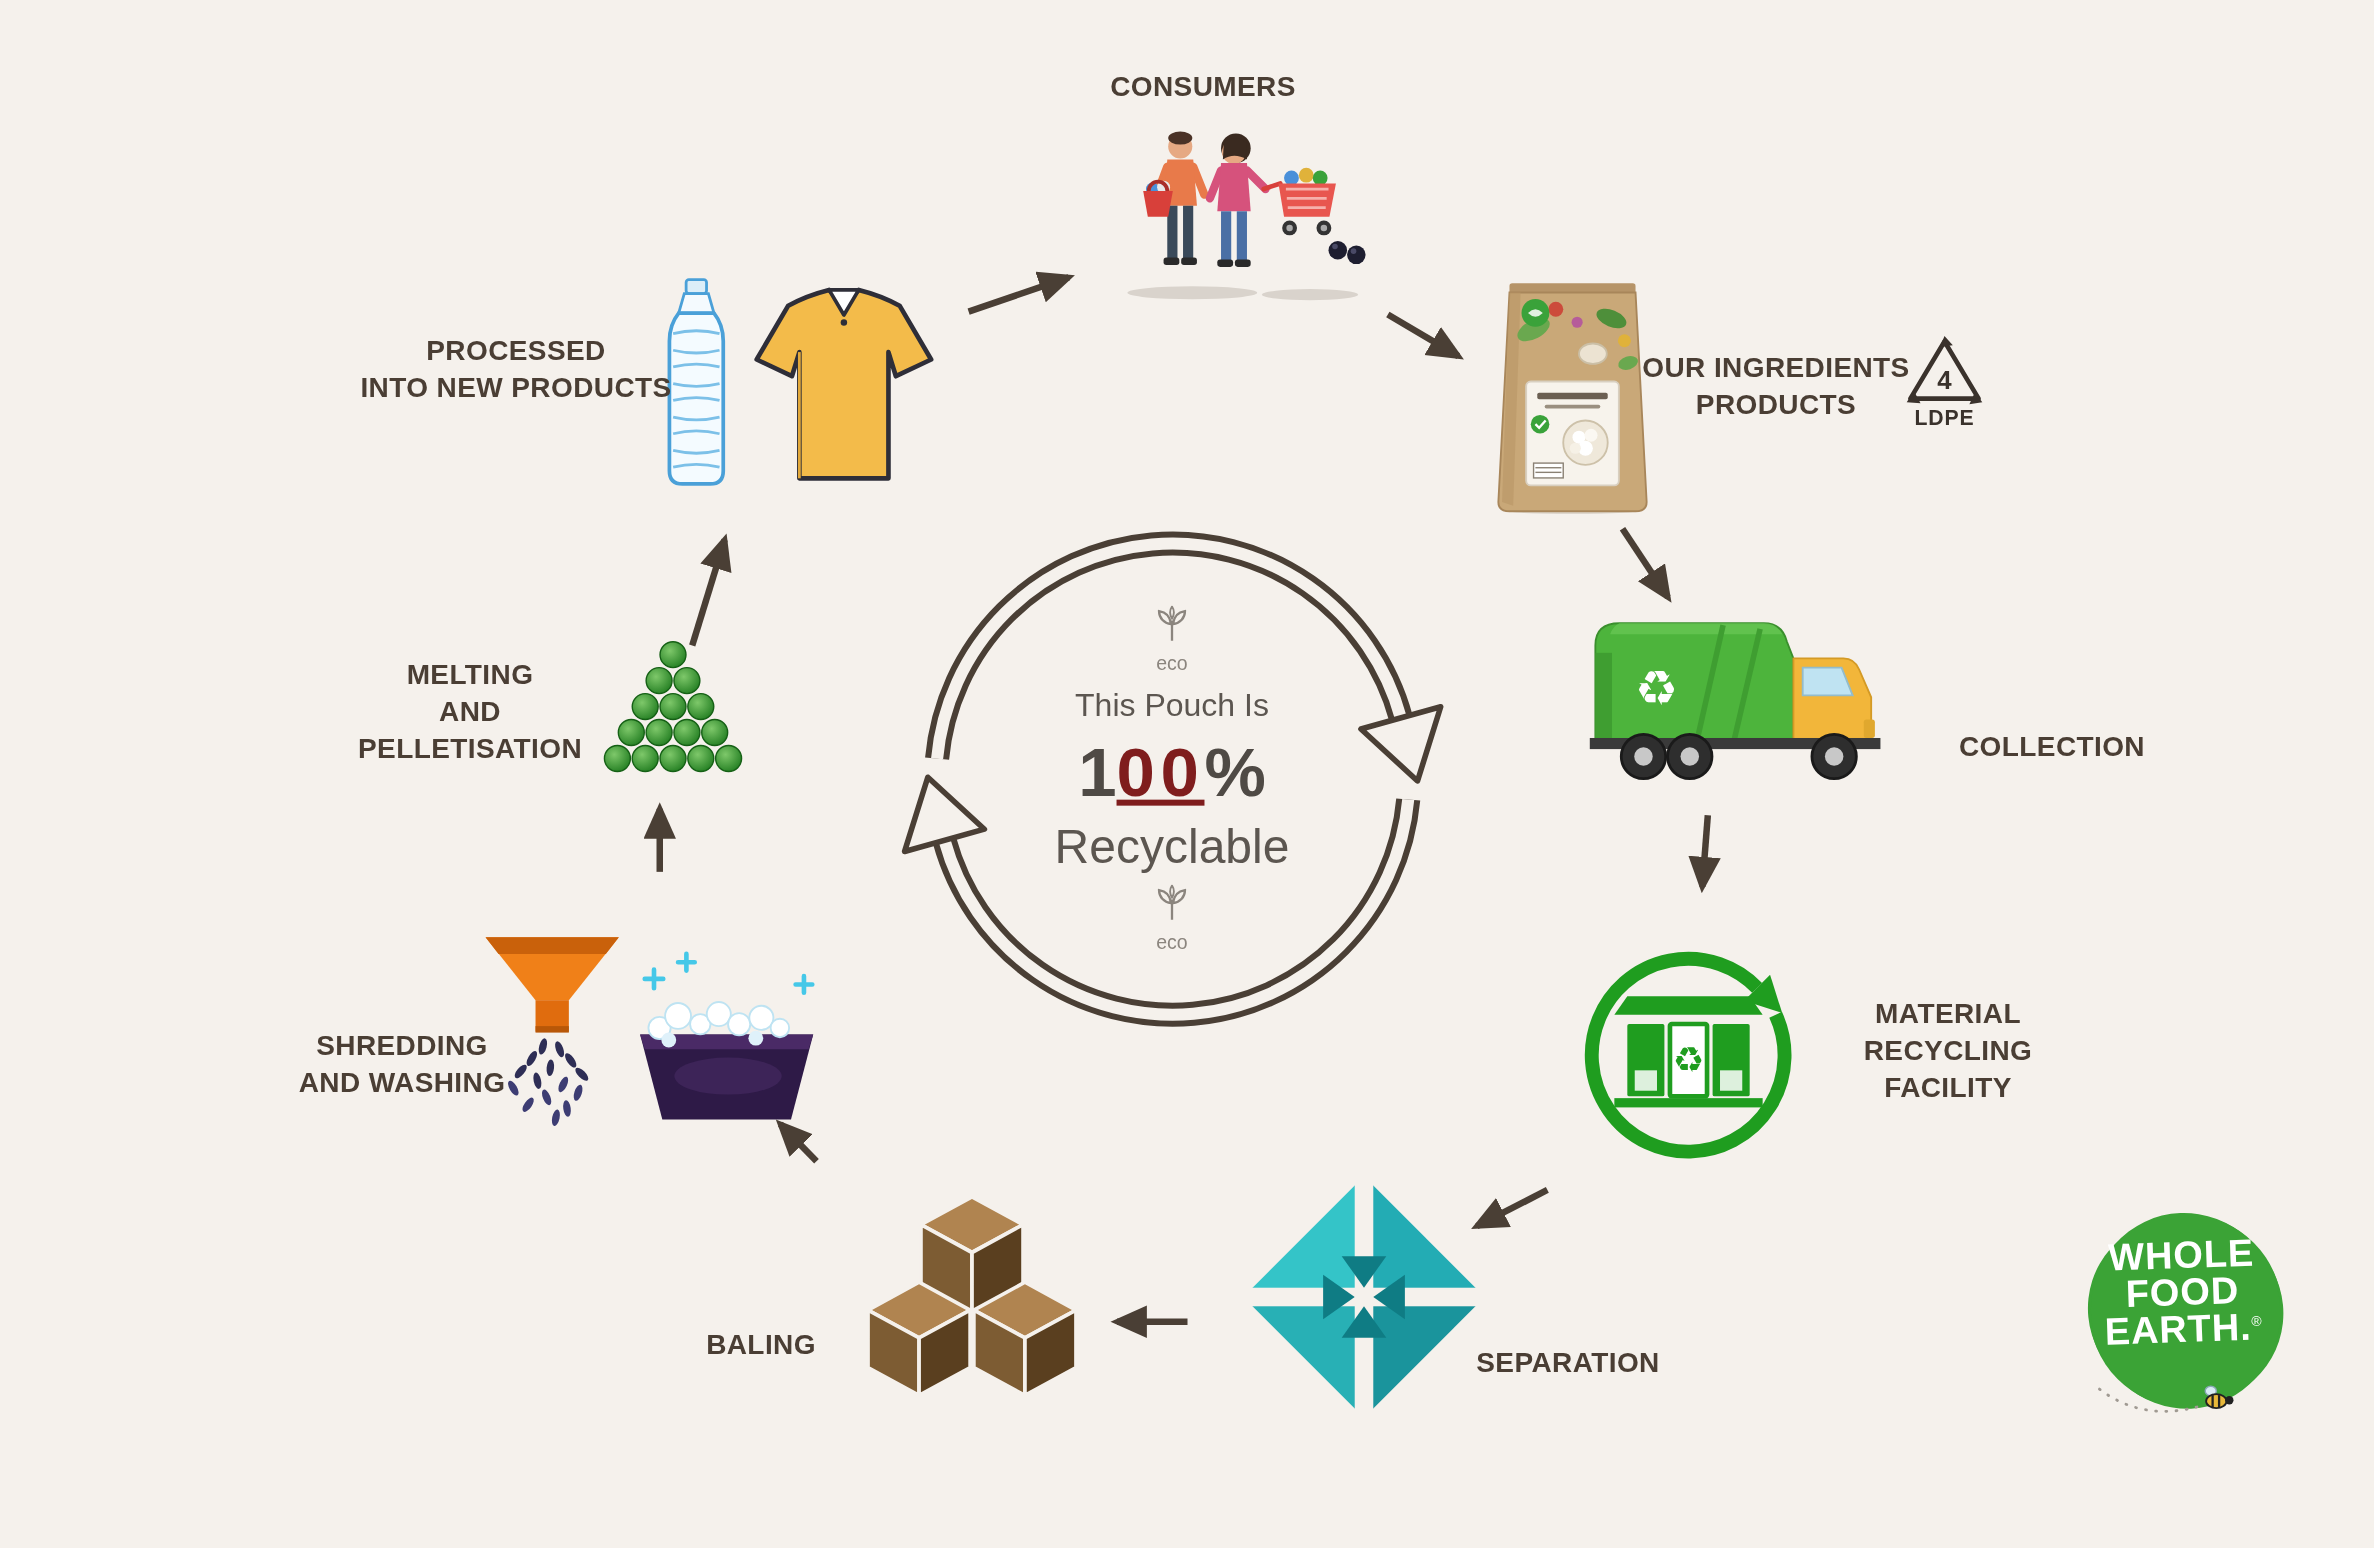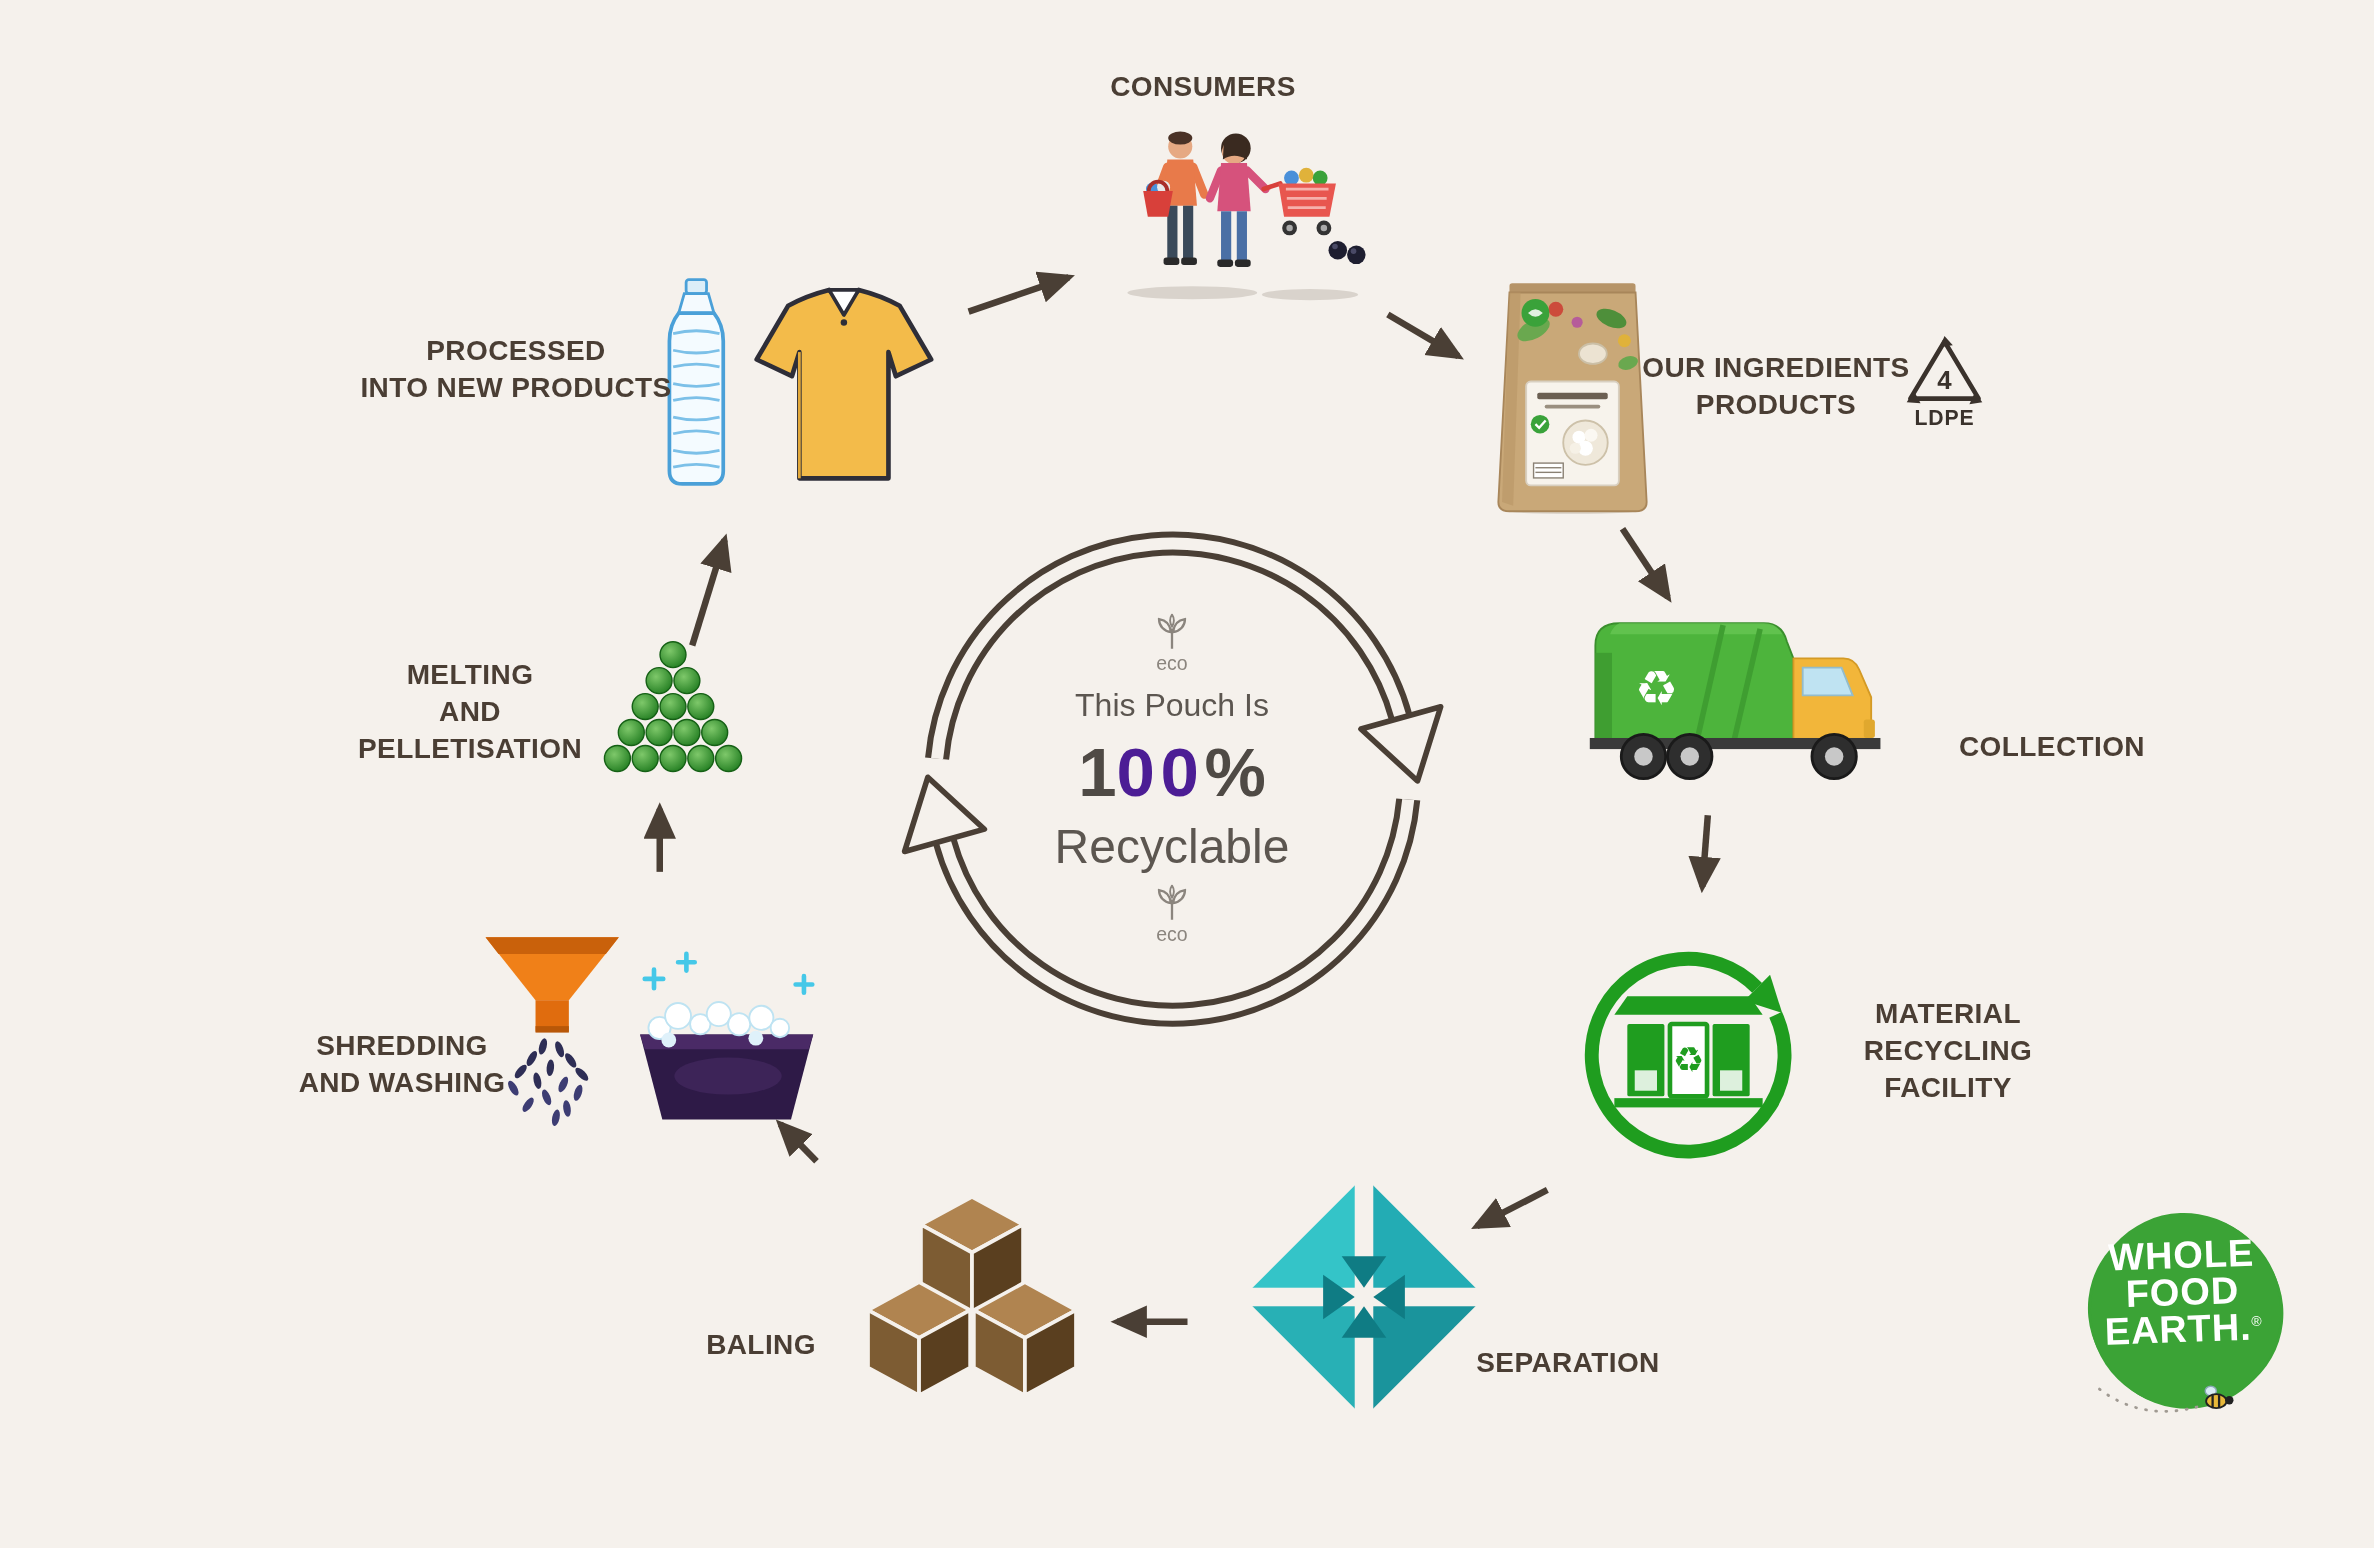--- a/index.html
+++ b/index.html
@@ -14,24 +14,24 @@
   .label {
     position:absolute; z-index:3; transform:translate(-50%,-50%);
     font-weight:700; font-size:28px; line-height:1.32; color:#4a3e34;
     letter-spacing:0.4px; white-space:pre-line; text-align:center;
   }
   .center-text {
     position:absolute; left:1172px; top:779px; transform:translate(-50%,-50%);
     z-index:3; width:519px; text-align:center; color:#5c5650;
   }
   .eco-block { line-height:1; }
-  .eco-label { font-size:19.5px; color:#8b857e; margin-top:1px; }
+  .eco-label { font-size:19.5px; color:#8b857e; margin-top:9px; }
   .pouch-line { font-size:32px; margin-top:13px; color:#5c5650; }
   .percent-line { font-size:69px; font-weight:700; color:#4f4a45; margin-top:9.3px; }
-  .percent-line .zeros { color:#4c1d95; letter-spacing:5.6px; font-weight:800; }
+  .percent-line .zeros { color:#7f1d1d; letter-spacing:5.6px; font-weight:800;text-decoration:underline; }
   .recyclable-line { font-size:48px; margin-top:7.4px; margin-bottom:11px; color:#5c5650; }
   .logo-wrap { position:absolute; left:2081px; top:1209px; width:213px; height:213px; z-index:3; }
   .logo-circle { position:absolute; left:0; top:0; }
   .logo-text {
     position:absolute; left:7.4px; top:28px; width:189px; text-align:center;
     color:#ffffff; font-weight:700; font-size:38px; line-height:0.98;
     letter-spacing:0.9px; transform:rotate(-2deg);
   }
   .logo-text .reg { font-size:14px; vertical-align:super; font-weight:400; }
   .bee-trail { position:absolute; left:2092px; top:1350px; z-index:4; }

